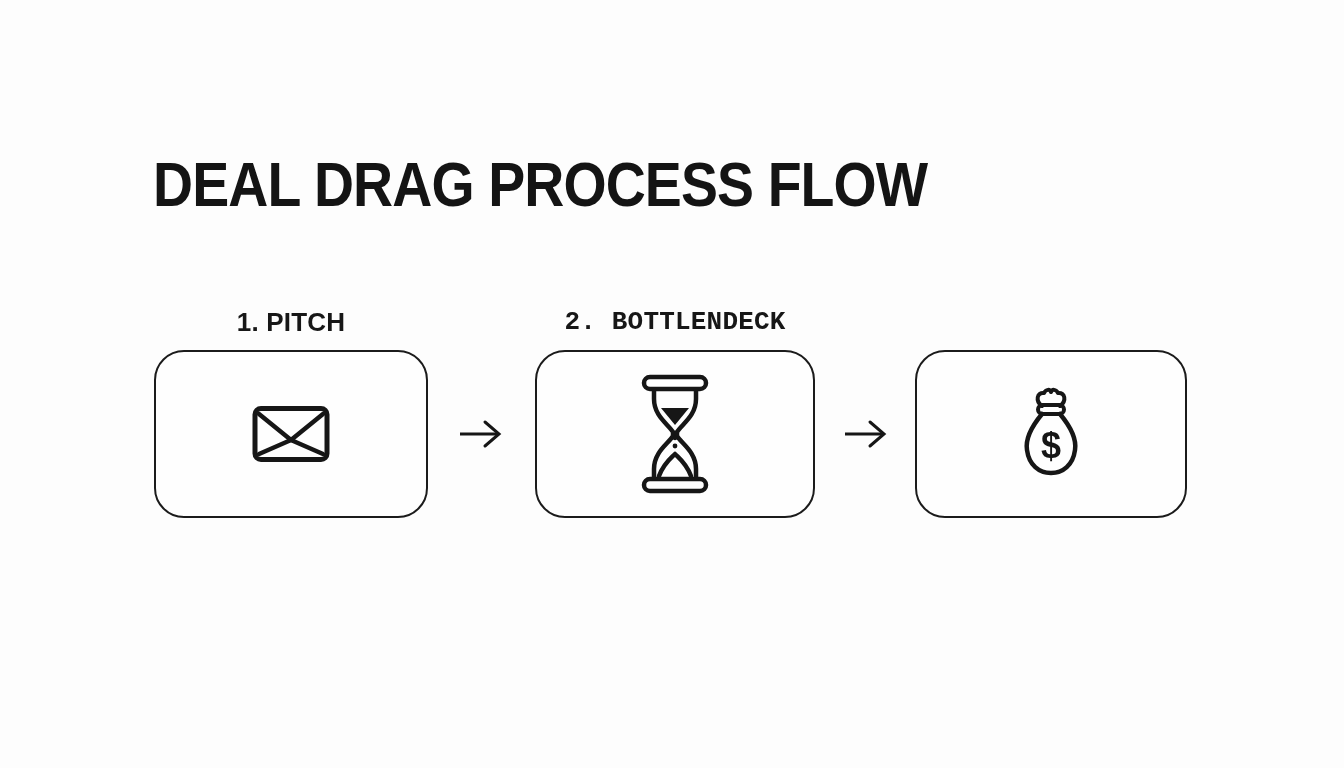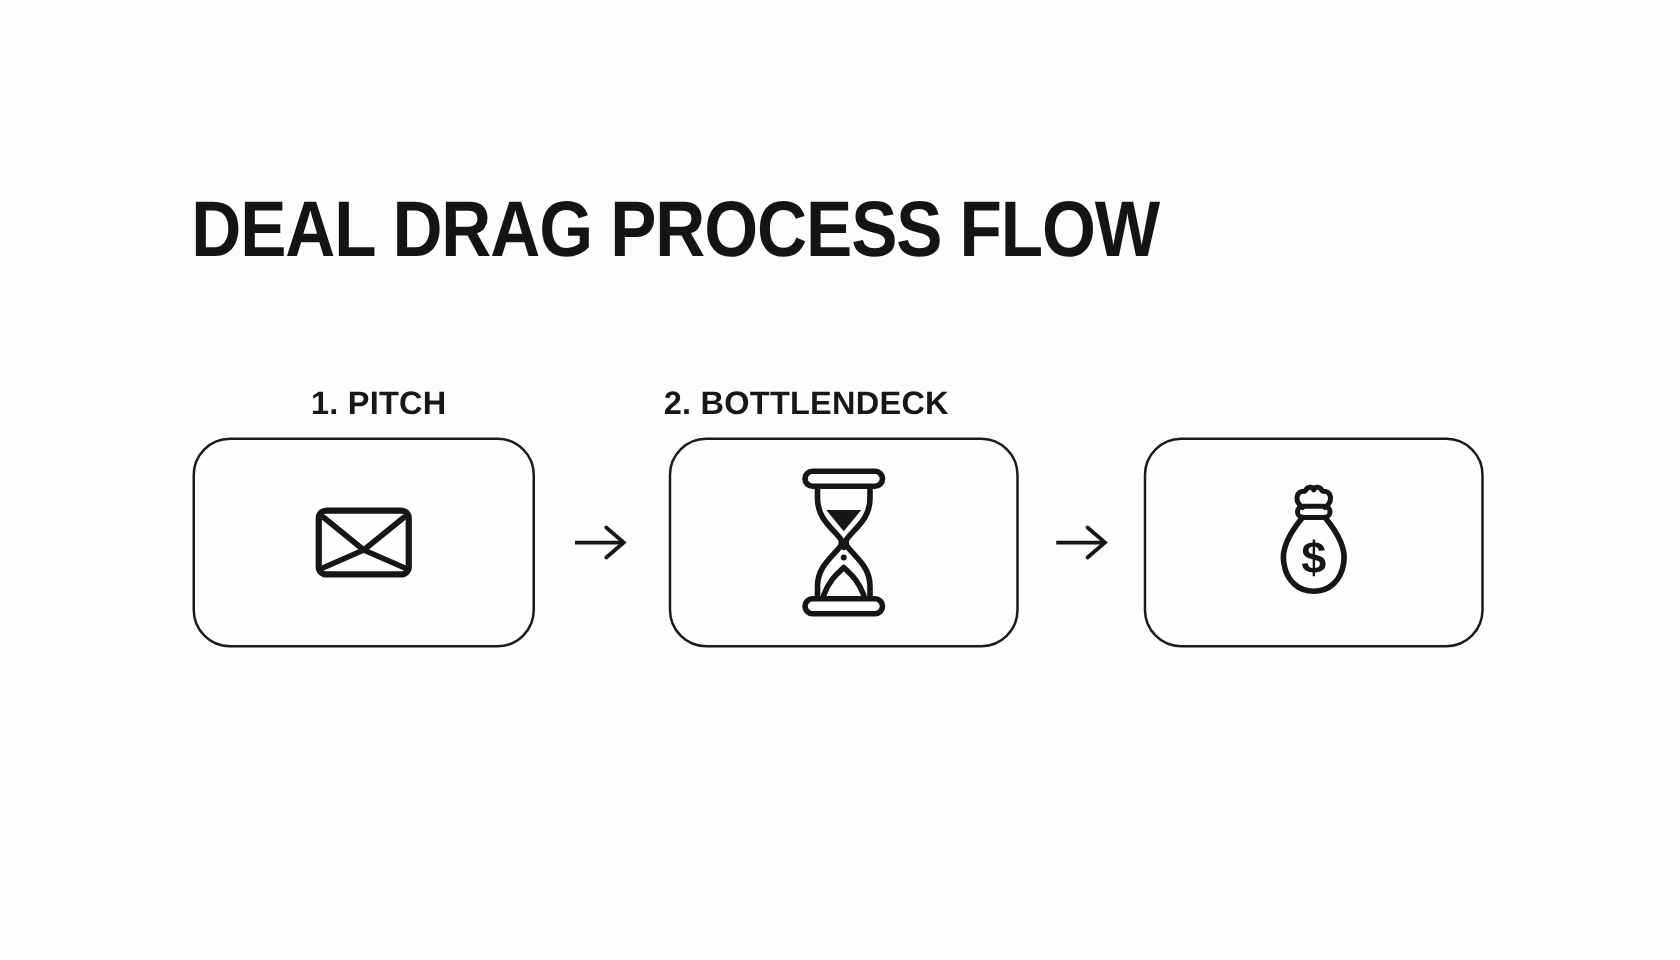--- a/index.html
+++ b/index.html
@@ -32,22 +32,22 @@
     position:absolute;
     top:306px;
     height:32px;
     text-align:center;
     font-size:26px;
     font-weight:700;
     letter-spacing:0.2px;
     color:#171717;
     line-height:32px;
   }
-  .label-1{left:166px;width:274px;}
-  .label-2{left:505px;width:280px;}
+  .label-1{left:154px;width:274px;}
+  .label-2{left:535px;width:280px;font-family:Liberation Mono, monospace;}
   .label-3{left:915px;width:272px;}
 
   
   .step-box{
     position:absolute;
     top:350px;
     height:168px;
     border:2.5px solid #1b1b1b;
     border-radius:30px;
     background:#fefefe;

